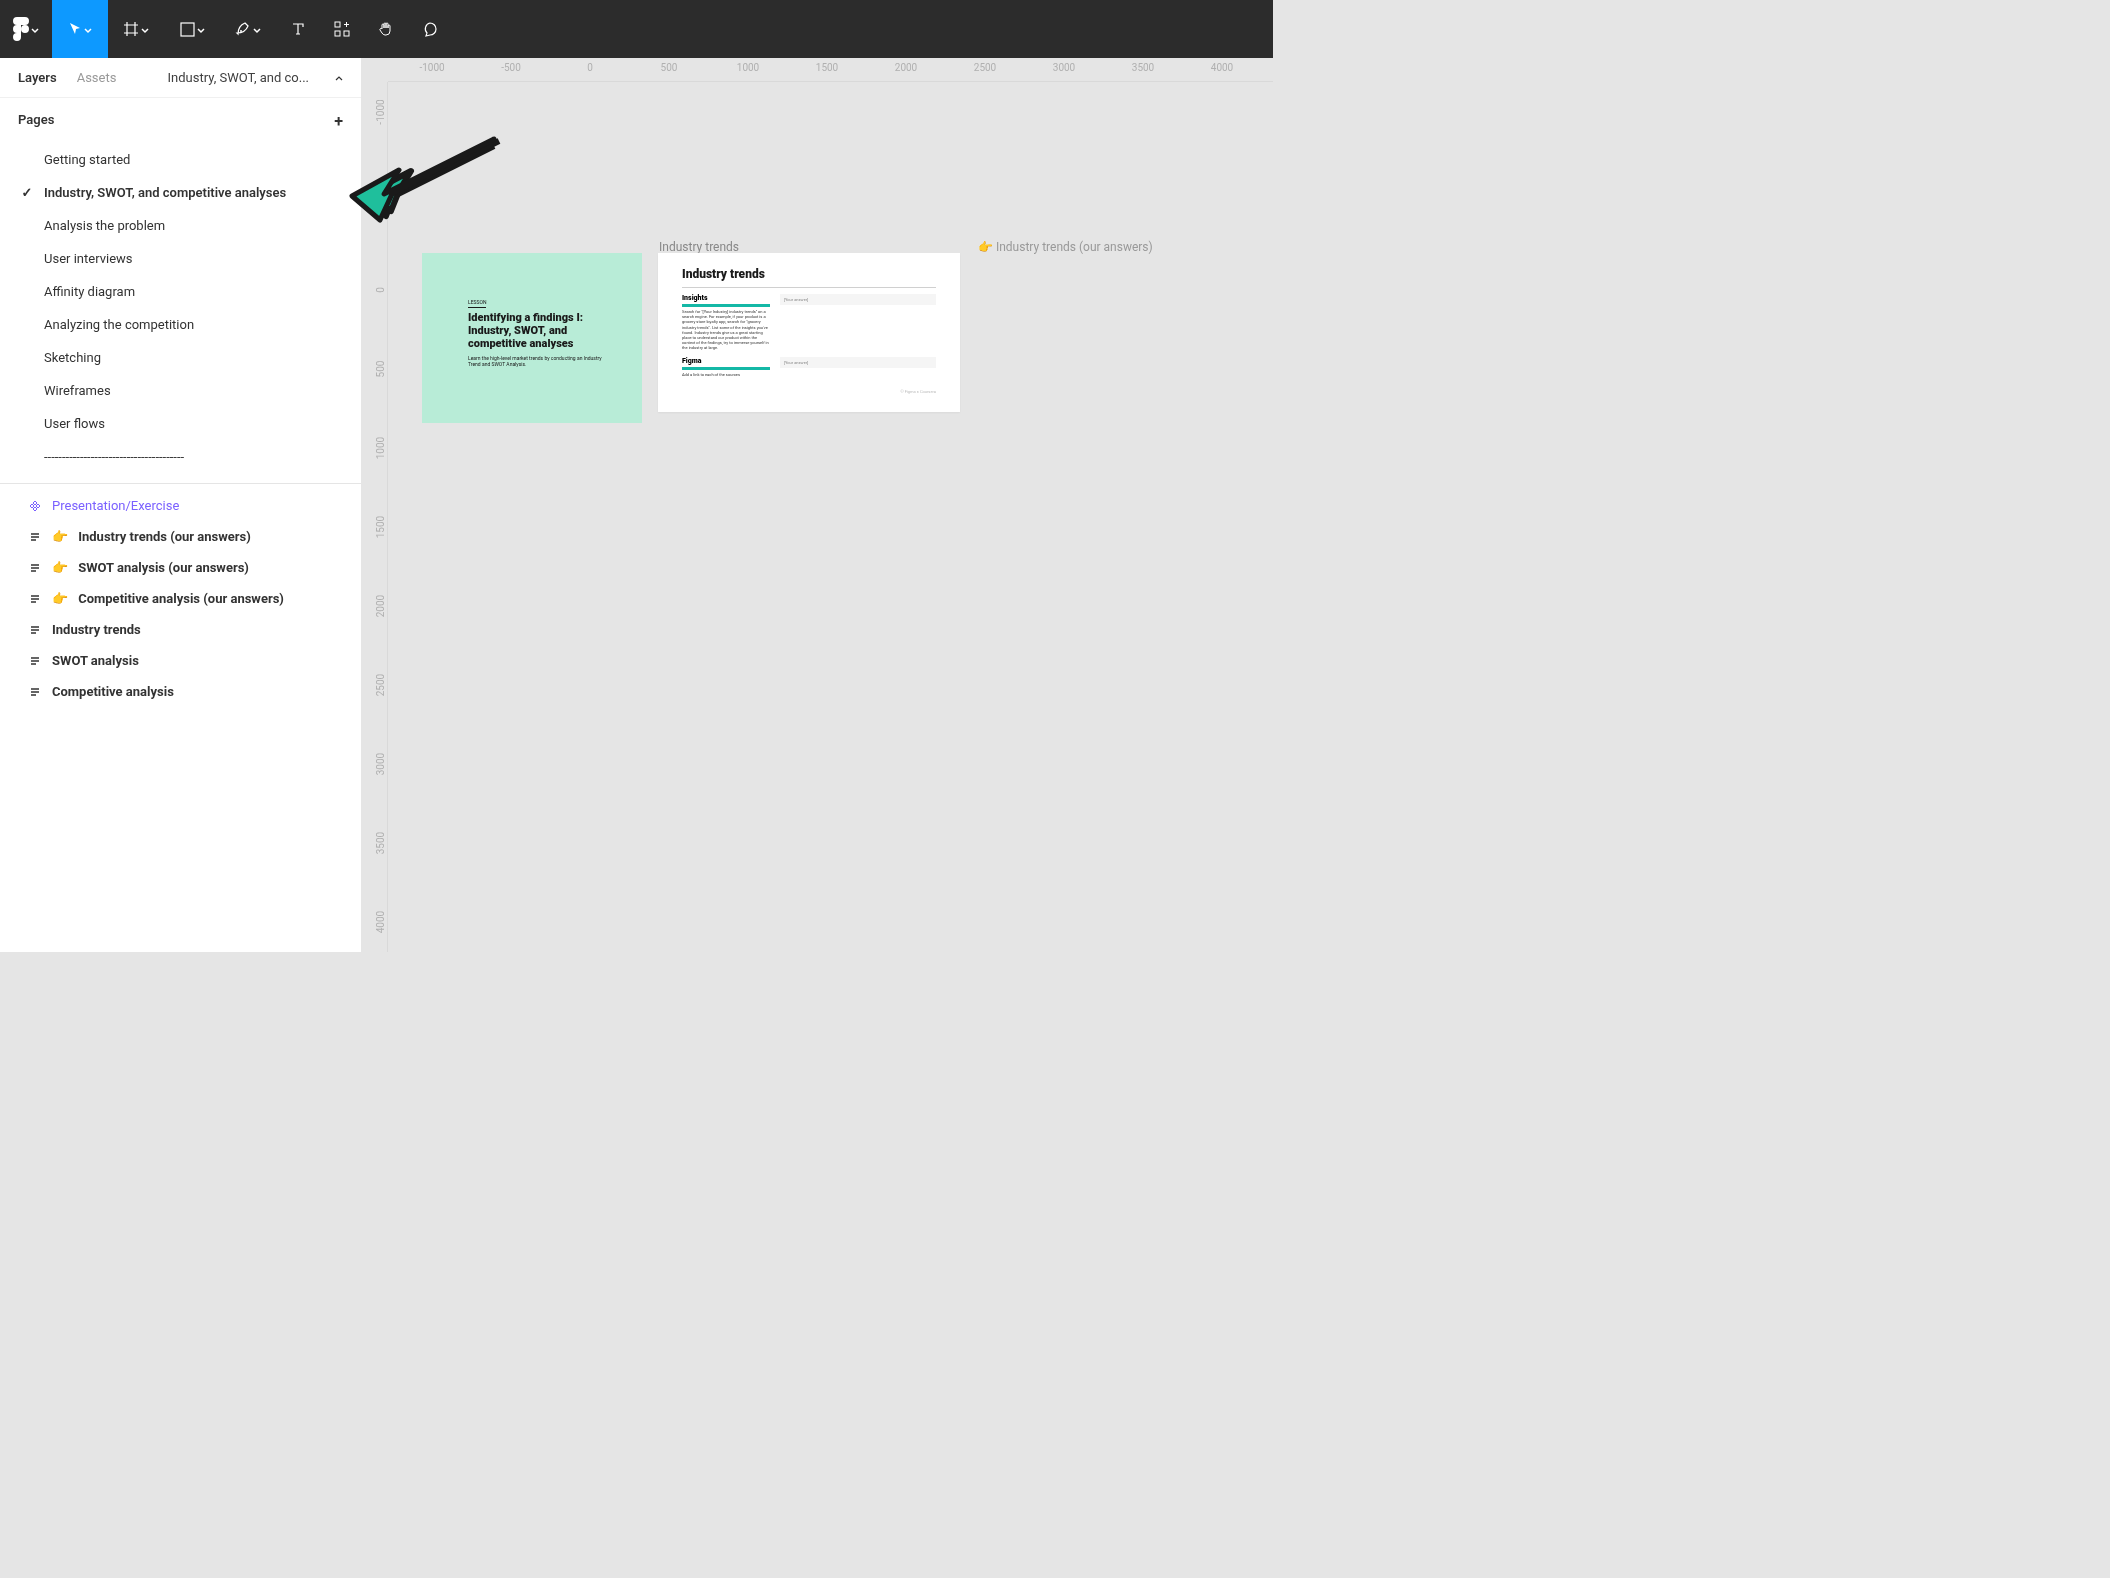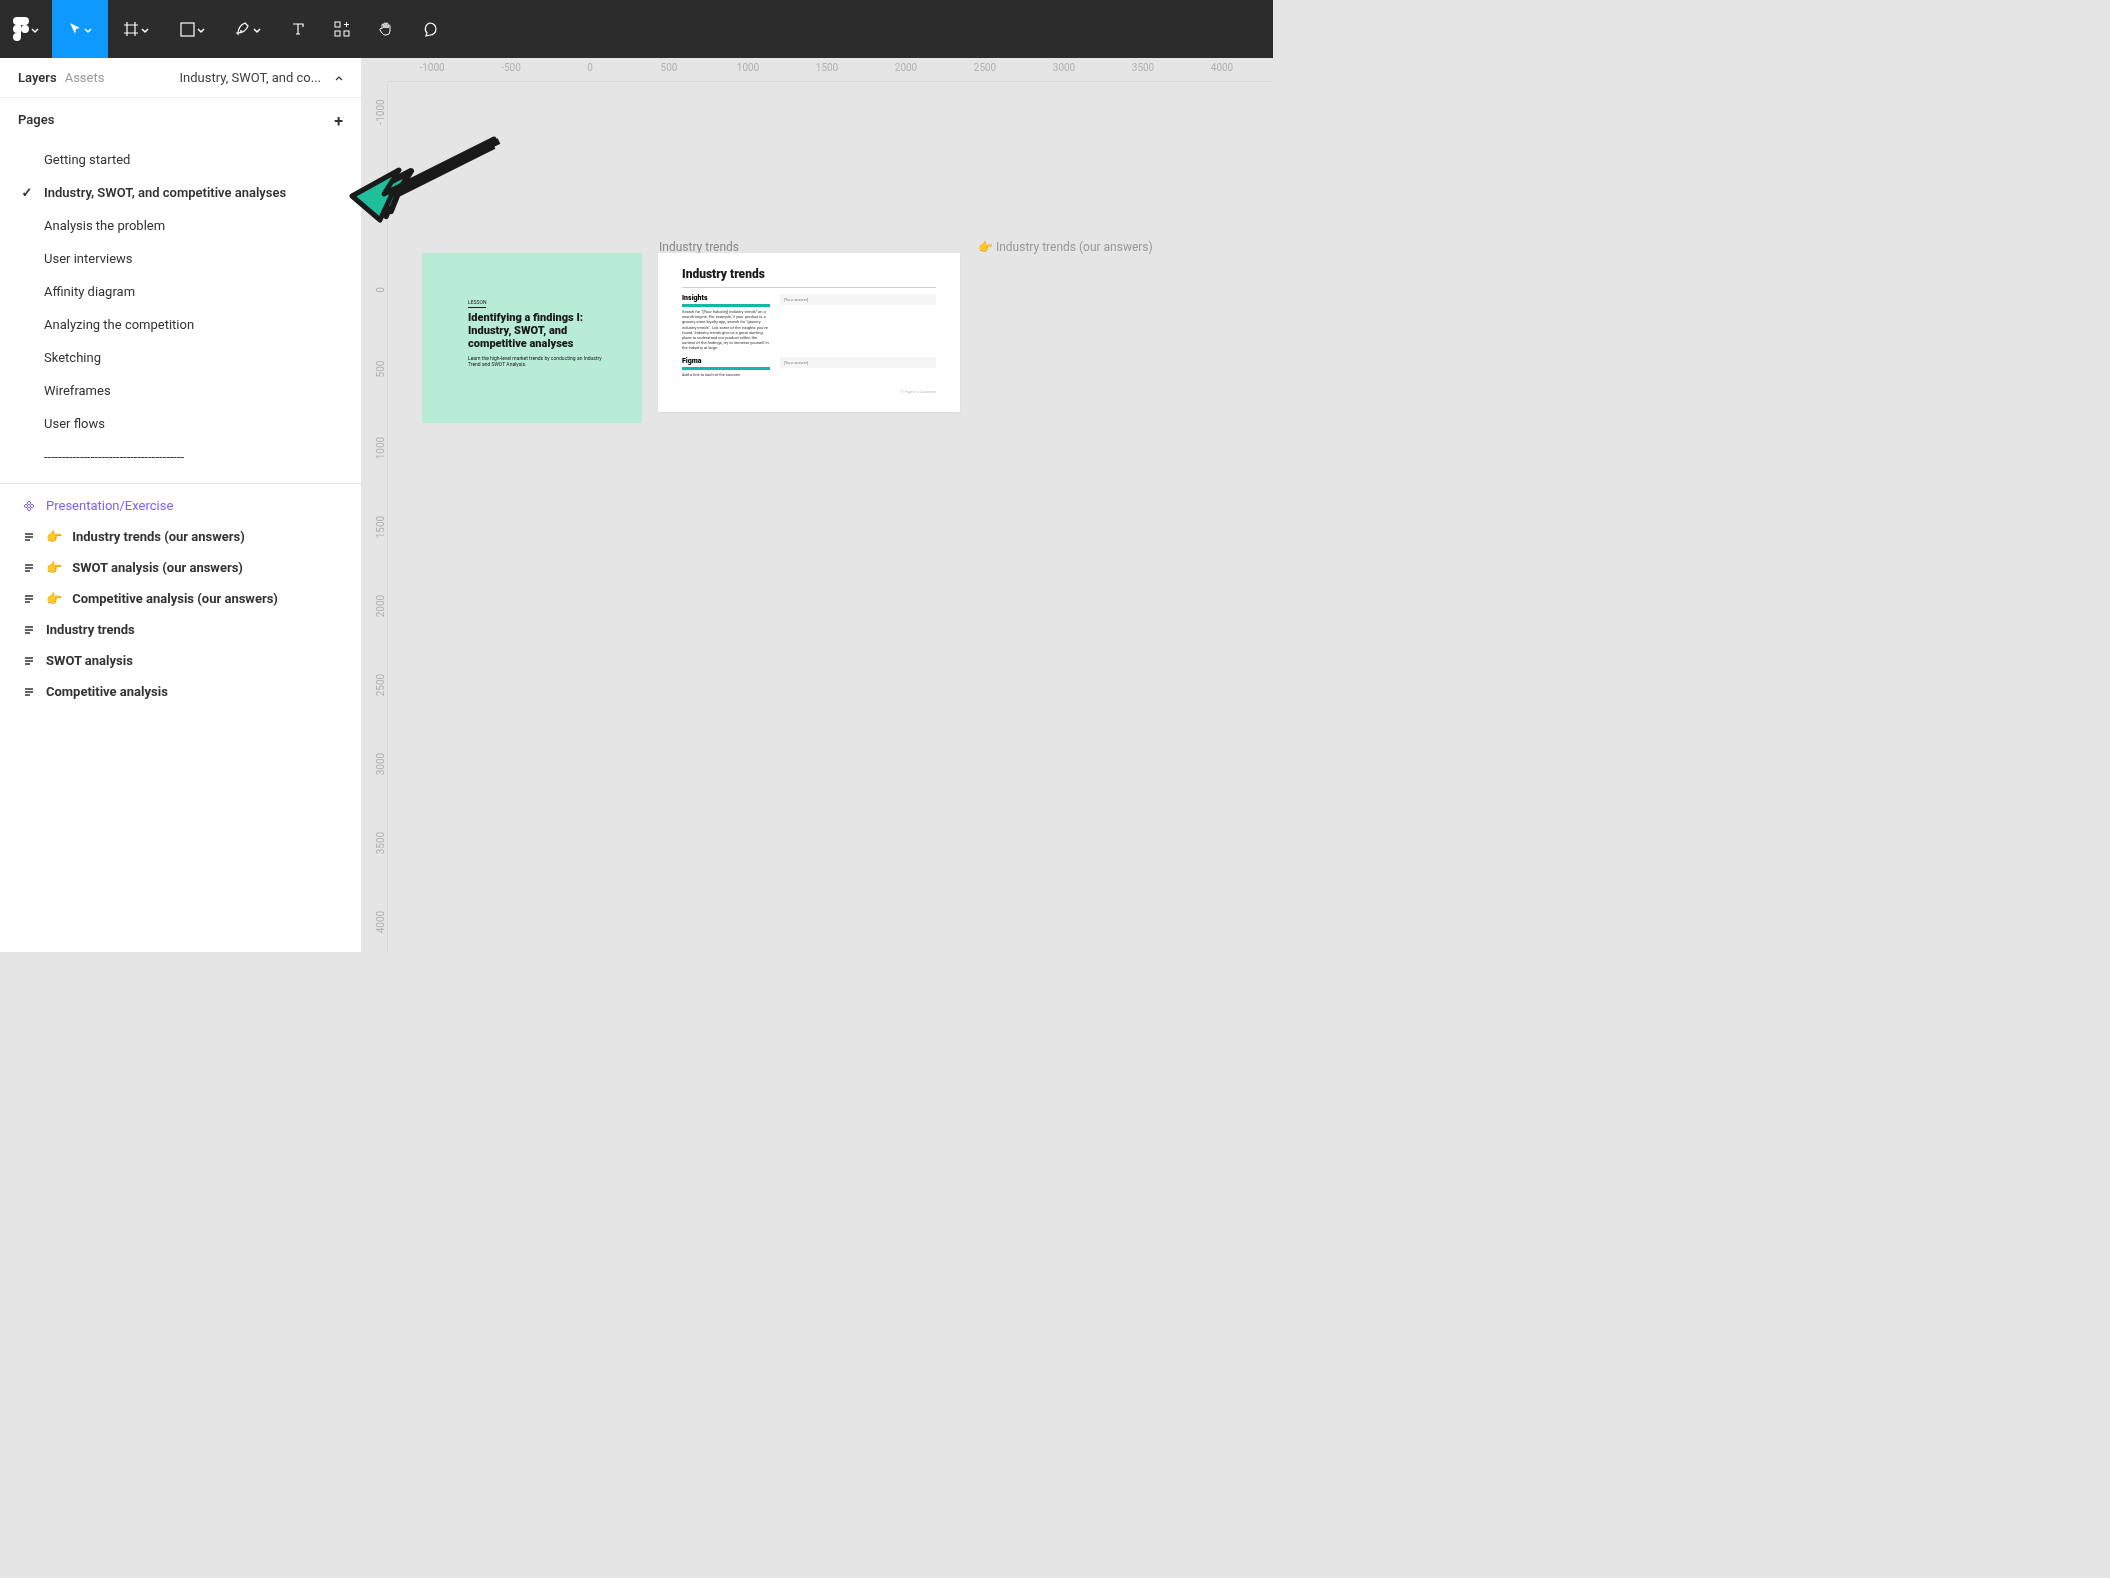--- a/index.html
+++ b/index.html
@@ -9,37 +9,37 @@
   .toolbar { position: absolute; top: 0; left: 0; right: 0; height: 58px; background: #2c2c2c; display: flex; align-items: center; }
   .tool-btn { width: 44px; height: 58px; display: flex; align-items: center; justify-content: center; color: #fff; cursor: pointer; position: relative; }
   .tool-btn.logo { width: 52px; }
   .tool-btn.wide { width: 56px; }
   .tool-btn.active { background: #0d99ff; }
   .tool-btn .chev { margin-left: 2px; }
   .chev-svg { width: 8px; height: 8px; }
 
   
   .left-panel { position: absolute; top: 58px; left: 0; bottom: 0; width: 362px; background: #fff; border-right: 1px solid #e5e5e5; display: flex; flex-direction: column; }
-  .panel-tabs { display: flex; align-items: center; padding: 10px 18px 10px 18px; gap: 8px; border-bottom: 1px solid #f0f0f0; }
+  .panel-tabs { display: flex; align-items: center; padding: 10px 18px 10px 18px; gap: 20px; border-bottom: 1px solid #f0f0f0; }
   .panel-tab { font-size: 13px; font-weight: 600; color: #333; cursor: pointer; }
   .panel-tab.inactive { color: #999; font-weight: 400; }
   .panel-page-select { margin-left: auto; font-size: 13px; color: #404040; max-width: 150px; white-space: nowrap; overflow: hidden; text-overflow: ellipsis; cursor: pointer; }
   .panel-page-caret { margin-left: 6px; cursor: pointer; }
 
   .pages-header { display: flex; padding: 14px 18px 10px; font-size: 13px; font-weight: 600; color: #333; }
   .pages-header .plus { margin-left: auto; cursor: pointer; font-size: 16px; }
 
   .page-list { padding: 2px 0 10px; border-bottom: 1px solid #e5e5e5; overflow-y: auto; }
   .page-item { display: flex; align-items: center; padding: 9px 18px 9px 18px; font-size: 13px; color: #333; cursor: pointer; gap: 8px; }
   .page-item .check { width: 18px; display: inline-flex; justify-content: center; }
   .page-item.active { font-weight: 600; }
   .page-item .page-label { white-space: nowrap; }
   .page-item.sep .page-label { letter-spacing: 0; color: #333; }
 
-  .layer-list { padding: 6px 4px; }
+  .layer-list { padding: 6px 10px; }
   .layer-item { display: flex; align-items: center; padding: 8px 18px; font-size: 13px; color: #333; cursor: pointer; gap: 10px; }
   .layer-item.bold { font-weight: 700; }
   .layer-item .layer-icon { width: 14px; display: inline-flex; justify-content: center; }
   .layer-item.component { color: #7b61ff; }
   .emoji { font-size: 13px; }
 
   
   .canvas { position: absolute; top: 58px; left: 362px; right: 0; bottom: 0; background: #e5e5e5; }
   .ruler-h { position: absolute; top: 0; left: 26px; right: 0; height: 24px; background: #e5e5e5; border-bottom: 1px solid rgba(0,0,0,0.05); }
   .ruler-h .tick { position: absolute; top: 4px; font-size: 10px; color: #b0b0b0; transform: translateX(-50%); }

